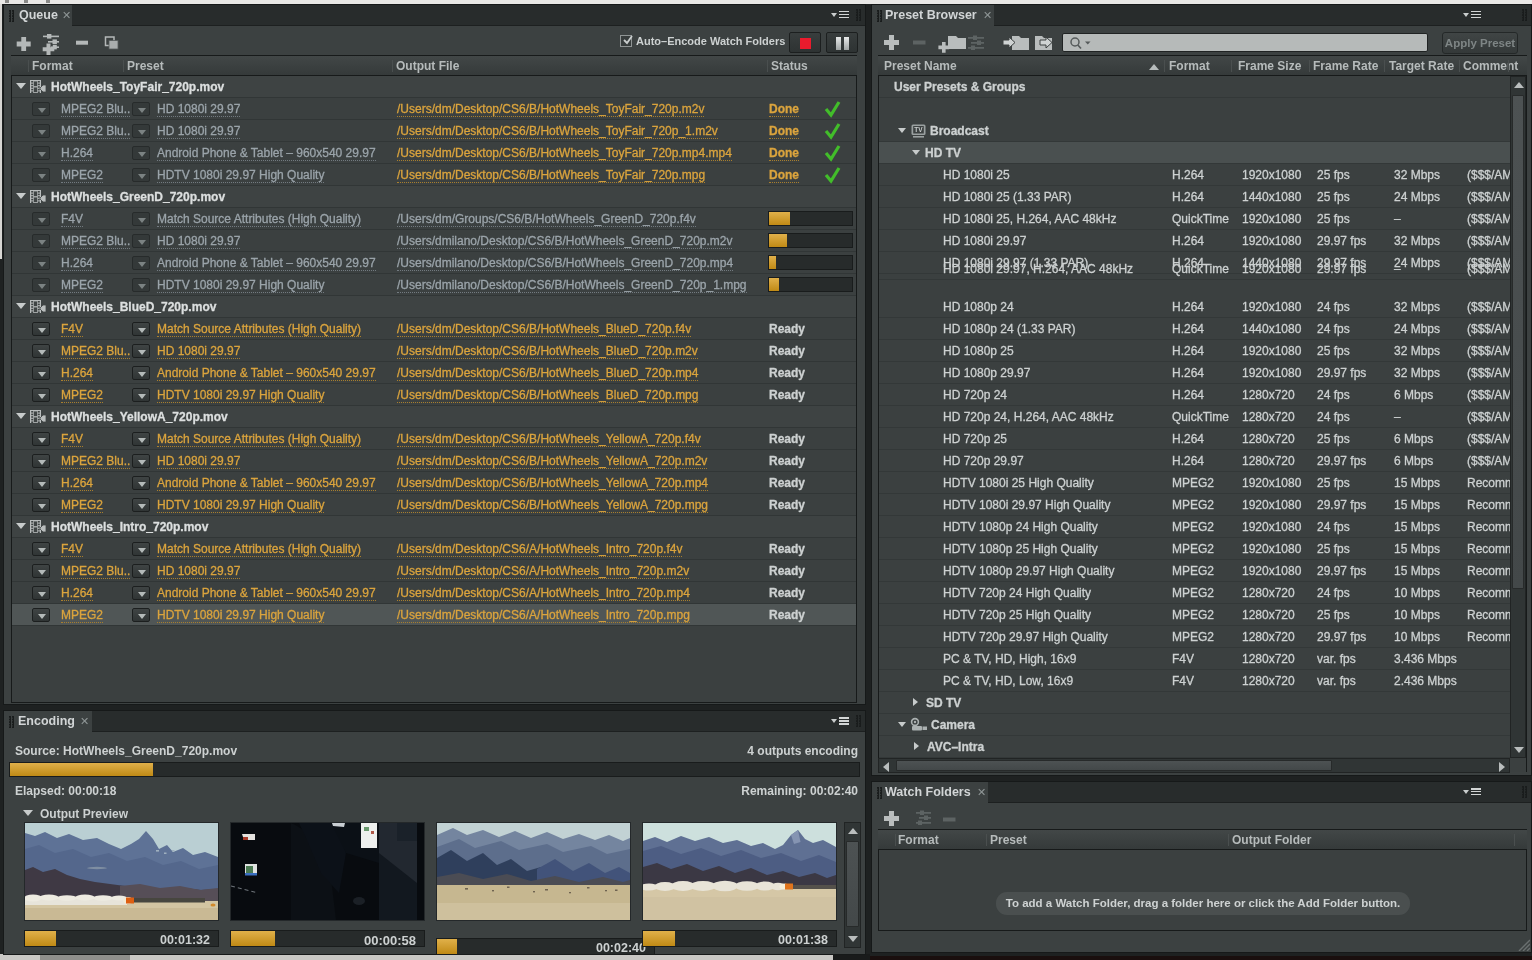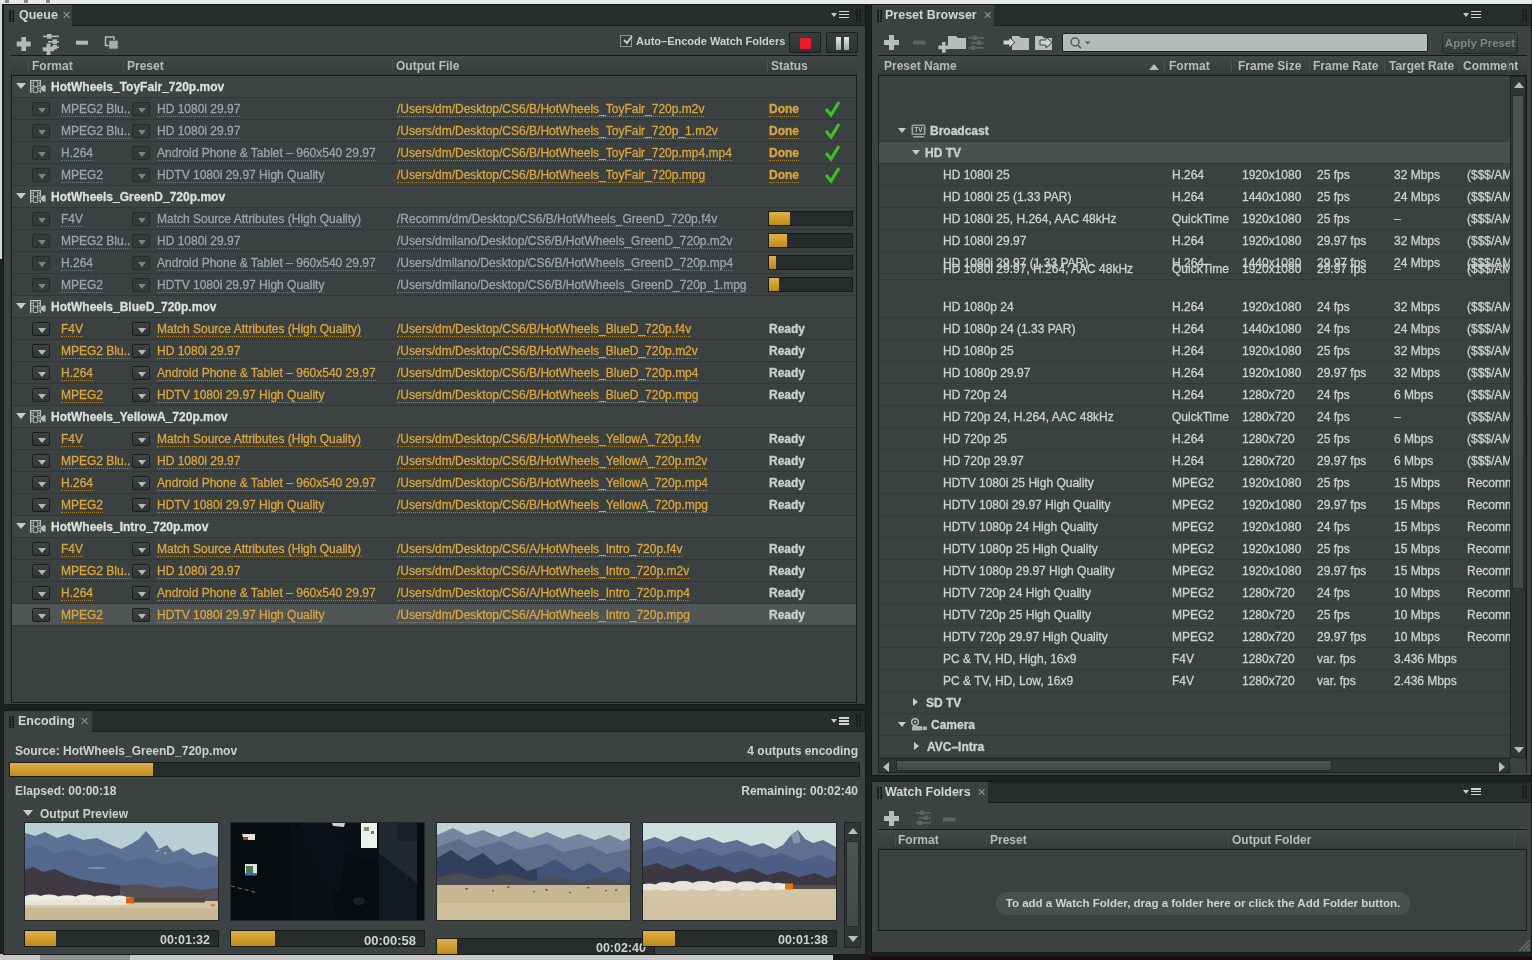--- a/index.html
+++ b/index.html
@@ -182,21 +182,21 @@
           </g>
 <path d="M11 9l3-3h3v7h-3l-3-3z" fill="#b9bdbd" stroke="#3f4444" stroke-width="0.8"></path>
 </svg>
 <span class="rt grp" style="left:39px;font-size:12px">HotWheels_GreenD_720p.mov</span>
       </div>
 <div class="row" style="top:132px;background:#3b4040">
         <span class="dd dim" style="left:20px"></span>
         <span class="rt grayu" style="left:49px">F4V</span>
         <span class="dd dim" style="left:120px"></span>
         <span class="rt grayu" style="left:145px">Match Source Attributes (High Quality)</span>
-        <span class="rt grayu" style="left:385px">/Recomm/dm/Desktop/CS6/B/HotWheels_GreenD_720p.f4v</span>
+        <span class="rt grayu" style="left:385px">/Users/dm/Groups/CS6/B/HotWheels_GreenD_720p.f4v</span>
         <div class="pbar" style="left:756px;top:3px;width:85px;height:15px">
           <div class="pfill" style="width:21px"></div>
         </div>
       </div>
 <div class="row" style="top:154px;background:#3b4040">
         <span class="dd dim" style="left:20px"></span>
         <span class="rt grayu" style="left:49px">MPEG2 Blu..</span>
         <span class="dd dim" style="left:120px"></span>
         <span class="rt grayu" style="left:145px">HD 1080i 29.97</span>
         <span class="rt grayu" style="left:385px">/Users/dmilano/Desktop/CS6/B/HotWheels_GreenD_720p.m2v</span>
@@ -582,20 +582,23 @@
       <span style="left:360px">Frame Size</span>
 <i style="left:431px"></i>
       <span style="left:435px">Frame Rate</span>
 <i style="left:506px"></i>
       <span style="left:511px">Target Rate</span>
 <i style="left:581px"></i>
       <span style="left:585px">Comment</span>
 <i style="left:630px"></i>
 </div>
 <div class="abs" style="left:6px;top:71px;width:649px;height:696px;background:#3b4040;border-left:1px solid #171a1a;border-right:1px solid #171a1a;overflow:hidden">
+<div class="row" style="top:0px;border-bottom-color:#333838">
+        <span class="rt wt" style="left:15px;font-weight:bold">User Presets &amp; Groups</span>
+      </div>
 <div class="row" style="top:44px;border-bottom-color:#333838">
         <span class="tri" style="left:19px;top:8px;border-left-width:4.5px;border-right-width:4.5px;border-top-width:5.5px"></span>
         <svg class="ic" style="left:31px;top:3px" width="17" height="15" viewBox="0 0 17 15">
 <rect x="1.5" y="1.5" width="14" height="10.5" rx="1.5" fill="#9aa0a0"></rect>
 <rect x="3.2" y="3" width="10.6" height="7.5" fill="#3c4141"></rect>
 <text x="8.5" y="9.3" font-size="6.5" font-family="Liberation Sans" font-weight="bold" fill="#c9cdcd" text-anchor="middle">TV</text>
 <rect x="3" y="13" width="11" height="1.6" fill="#9aa0a0"></rect>
         </svg>
         <span class="rt wt" style="left:51px;font-weight:bold">Broadcast</span>
       </div>

